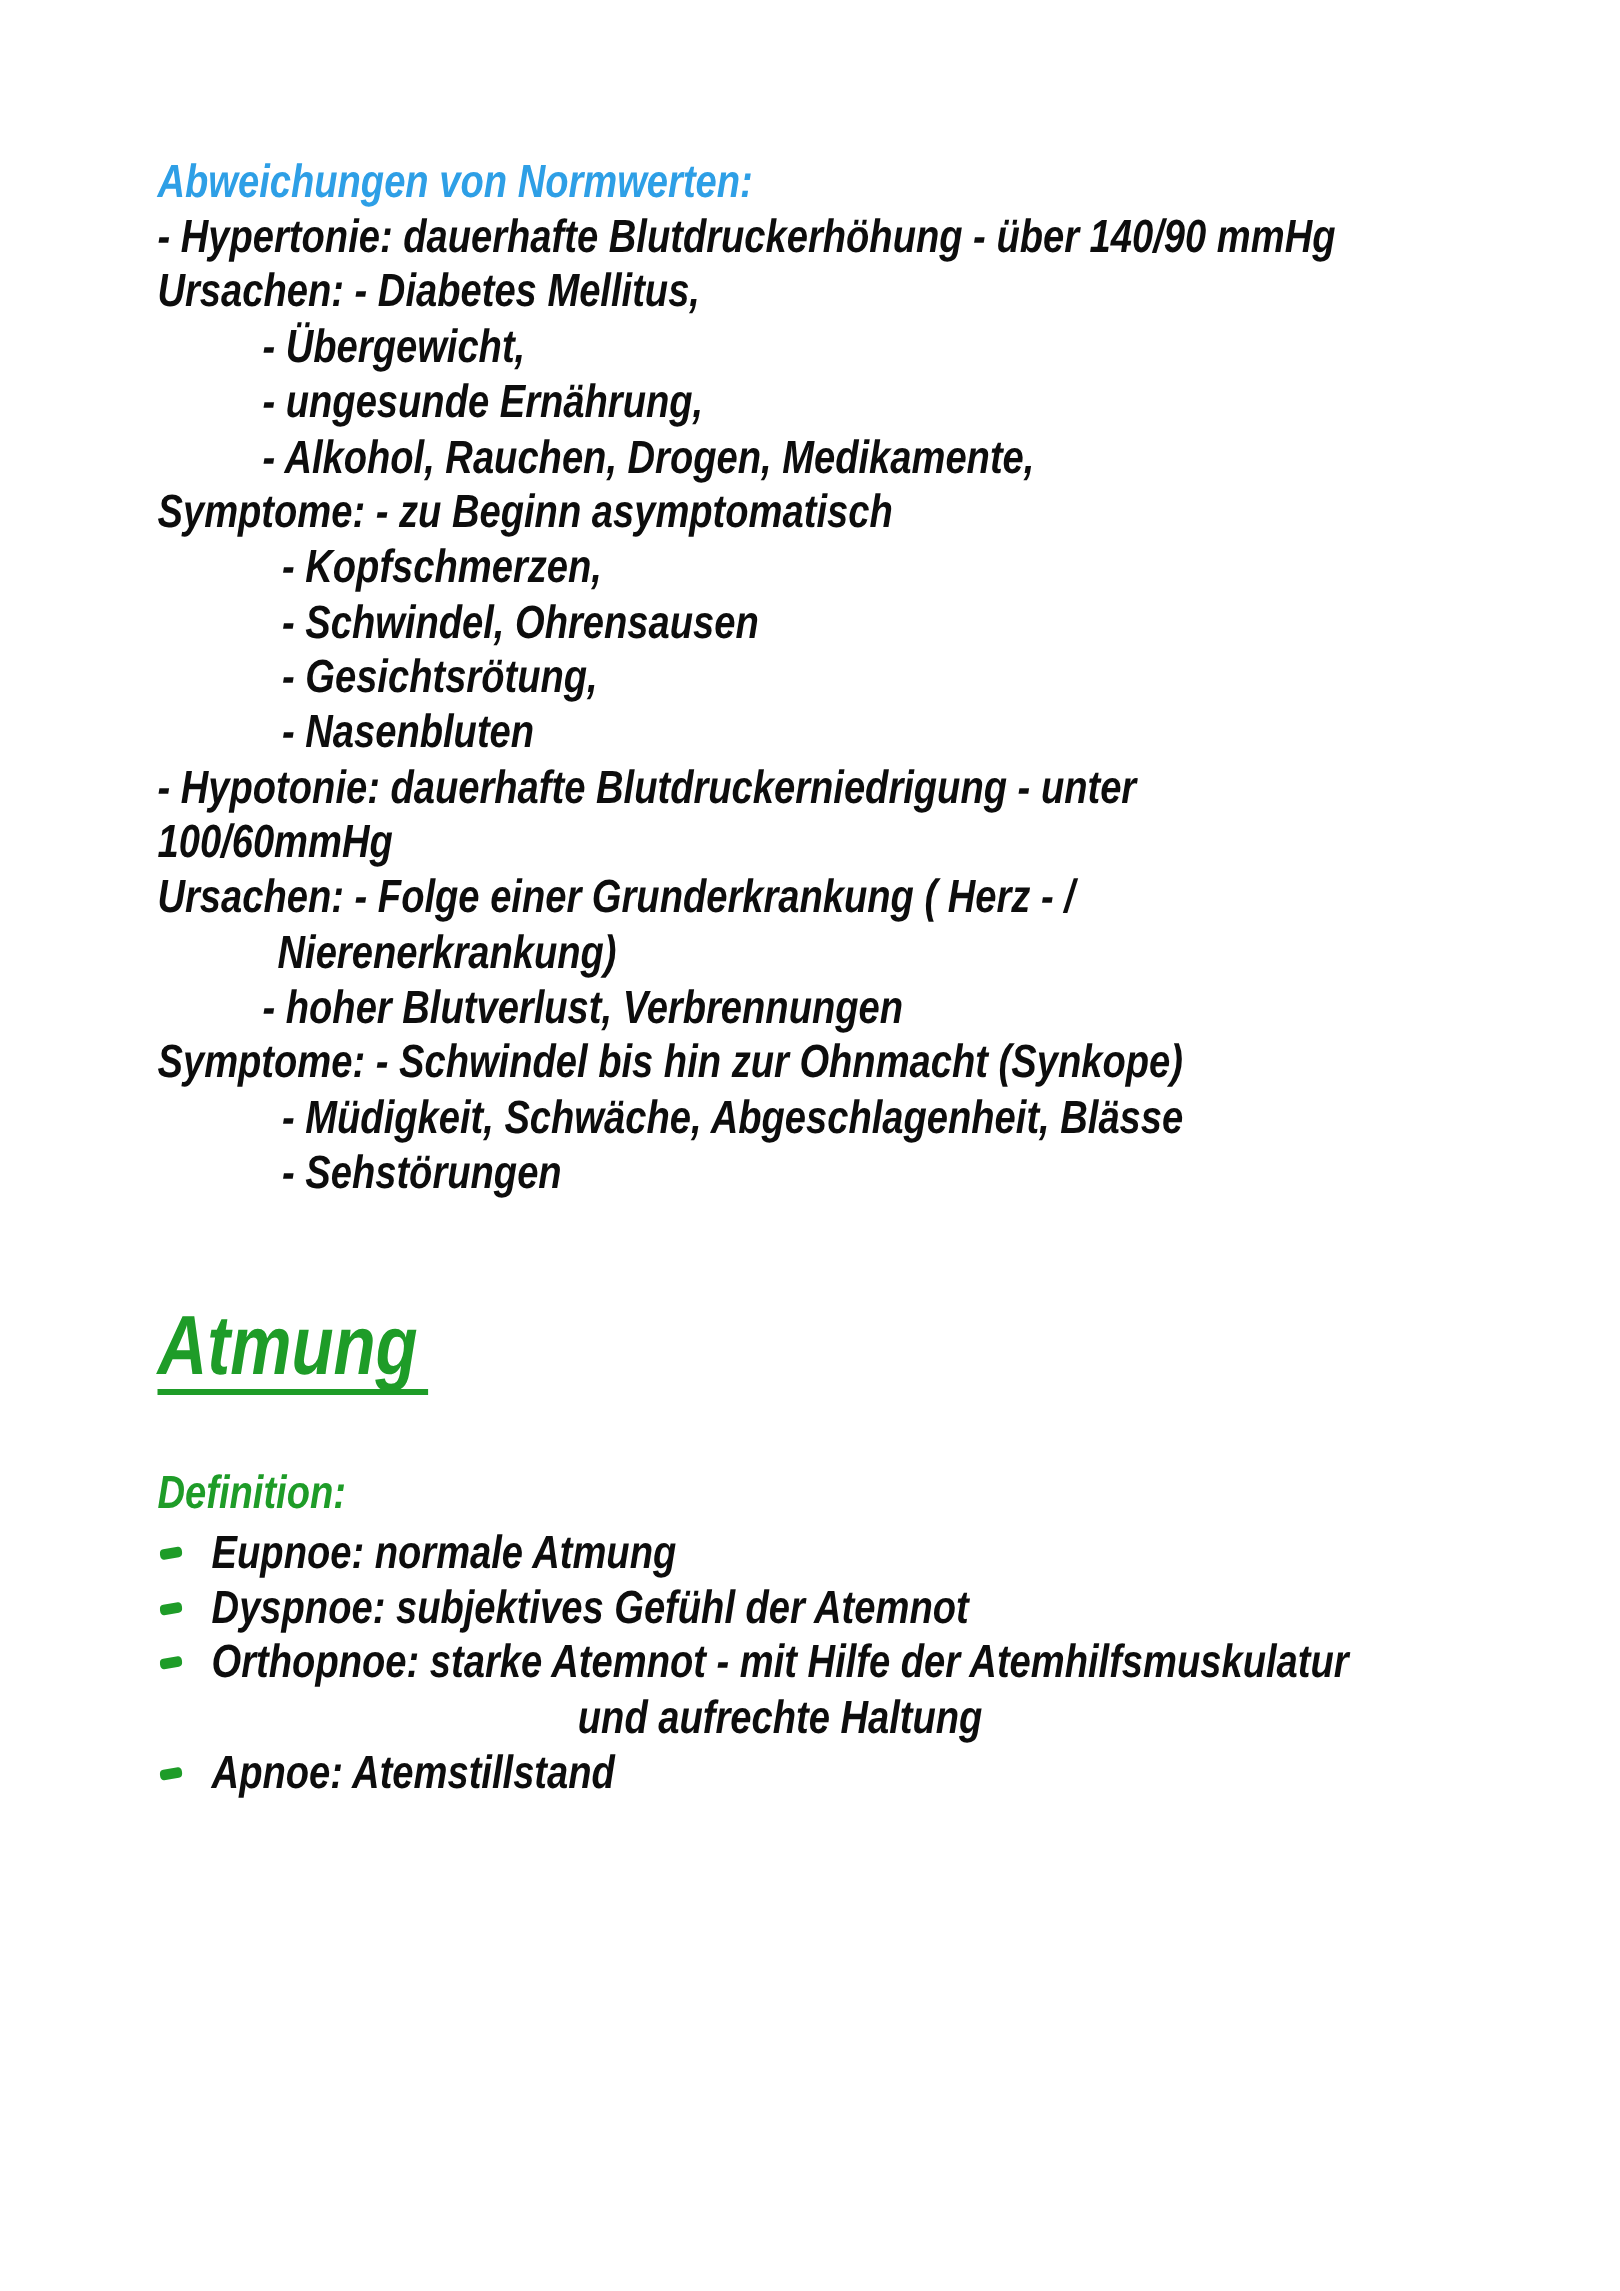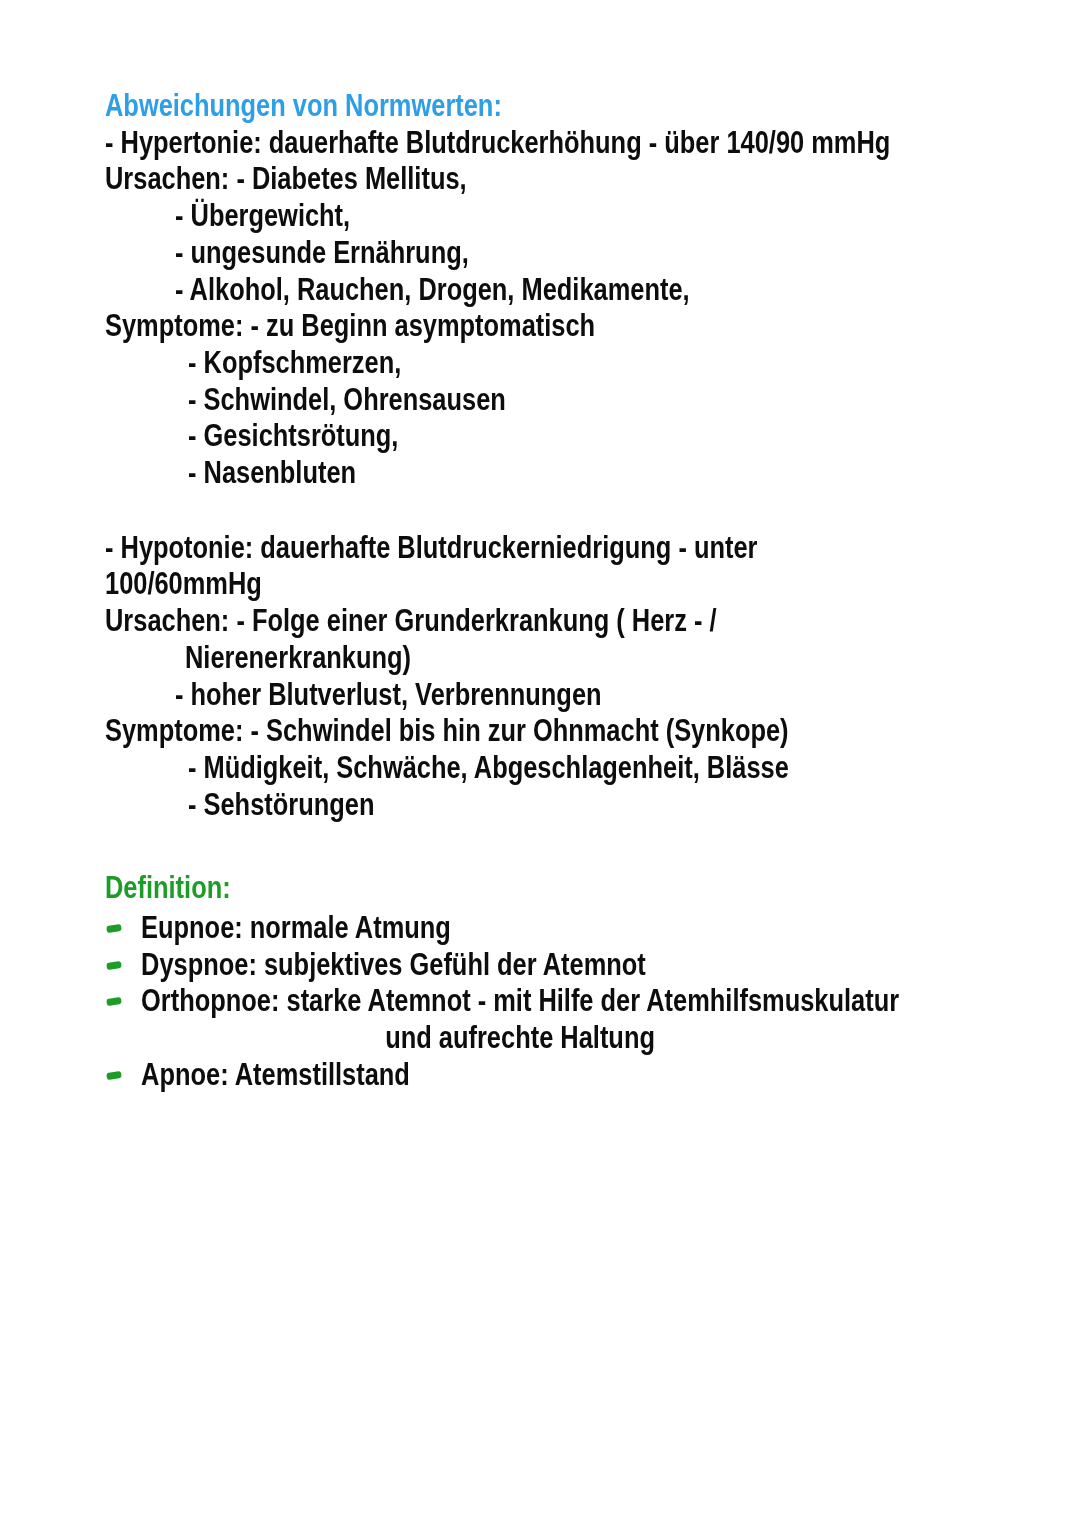--- a/index.html
+++ b/index.html
@@ -4,38 +4,38 @@
 <style>
   html, body { margin: 0; padding: 0; }
   body {
     width: 1080px; height: 1527px;
     background: #ffffff;
     font-family: "Liberation Sans", sans-serif;
     font-weight: 700;
     color: var(--body-text, #0d0d0d);
   }
   .page { position: relative; width: 1080px; height: 1527px; overflow: hidden; background: var(--page-background, #ffffff); }
-  .content { position: absolute; left: 105px; top: 88px; width: 975px; }
+  .content { position: absolute; left: 105px; top: 103px; width: 975px; font-style: italic; }
 
   .line {
     font-size: 31px;
     line-height: 36.7px;
     white-space: pre;
     transform: scaleX(0.82);
     transform-origin: 0 0;
     margin: 0;
   }
   .blue  { color: var(--heading-blue, #2e9fe6); }
   .green { color: var(--heading-green, #1e9c28); }
 
   .ind-1  { margin-left: 70px; }
   .ind-1b { margin-left: 80px; }
   .ind-2  { margin-left: 83px; }
 
-  .block-hypotonie { margin-top: 38px; }
+  .block-hypotonie { }
 
   .title-wrap { margin: 70px 0 0 0; }
   .title-text {
     display: inline-block;
     font-size: 56px;
     line-height: 54px;
     color: var(--heading-green, #1e9c28);
     border-bottom: 4px solid var(--heading-green, #1e9c28);
     padding: 0 8px 2px 0;
     transform: scaleX(0.82);
@@ -88,20 +88,21 @@
         <div class="line">Ursachen: - Folge einer Grunderkrankung ( Herz - /</div>
         <div class="line ind-1b">Nierenerkrankung)</div>
         <div class="line ind-1">- hoher Blutverlust, Verbrennungen</div>
         <div class="line">Symptome: - Schwindel bis hin zur Ohnmacht (Synkope)</div>
         <div class="line ind-2">- Müdigkeit, Schwäche, Abgeschlagenheit, Blässe</div>
         <div class="line ind-2">- Sehstörungen</div>
       </div>
     </section>
 
     <section>
+      <h1 class="title-wrap"><span class="title-text">Atmung</span></h1>
 
       <h3 class="line green def-heading">Definition:</h3>
 
       <div class="bullets">
 
         <div class="bullet-row">
           <span class="dash-col">
               <span class="dash"></span>
             </span>
           <div class="bullet-text">

